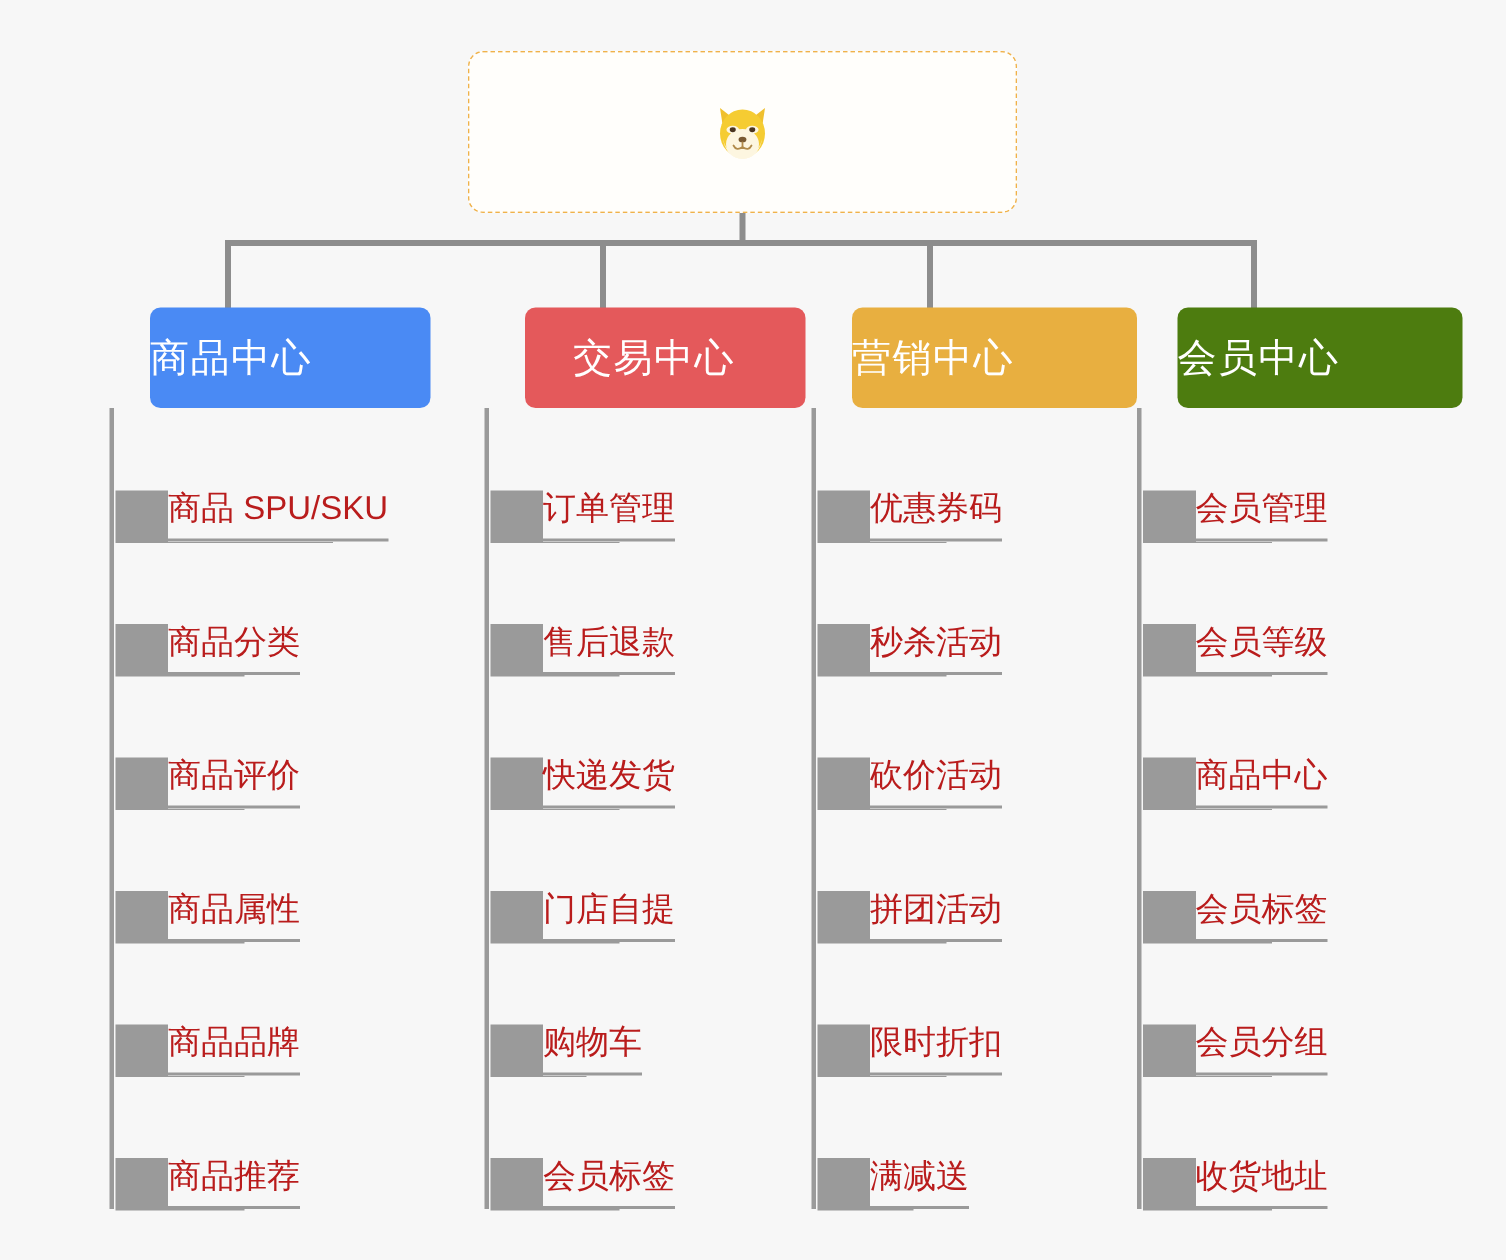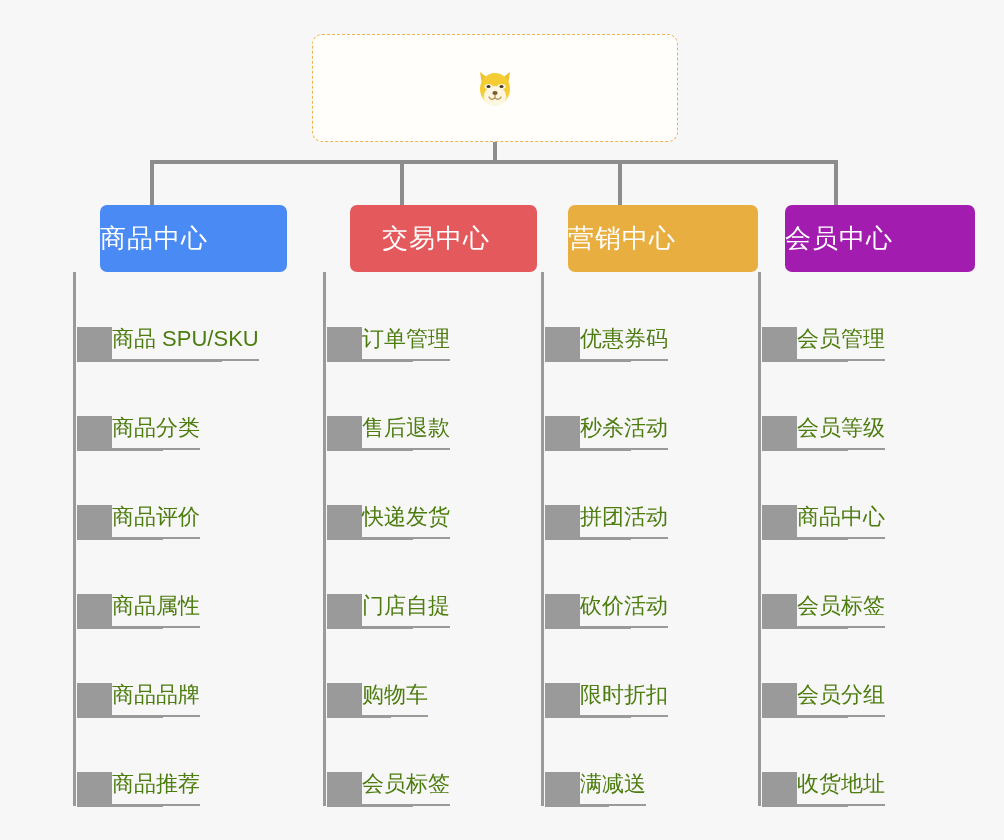--- a/index.html
+++ b/index.html
@@ -118,21 +118,21 @@
     height: 89px;
     display: flex;
     align-items: flex-end;
     box-sizing: border-box;
   }
   .leaf-text {
     display: inline-block;
     margin-left: 36px;
     padding-bottom: 5px;
     font-size: 22px;
-    color: #4d7c0f;
+    color: #b91c1c;
     white-space: nowrap;
     border-bottom: 2px solid #9a9a9a;
     
     box-shadow: -36px 2px 0 -1px #9a9a9a;
   }
 </style>
 </head>
 <body style="background: rgb(247, 247, 247);">
 
 <div id="mindmap">
@@ -219,36 +219,36 @@
       <span class="cat-label">营销中心</span>
     </div>
     <div class="leaf-list">
       <div class="leaf-row">
           <span class="leaf-text">优惠券码</span>
         </div>
       <div class="leaf-row">
           <span class="leaf-text">秒杀活动</span>
         </div>
       <div class="leaf-row">
+          <span class="leaf-text">砍价活动</span>
+        </div>
+      <div class="leaf-row">
           <span class="leaf-text">拼团活动</span>
         </div>
       <div class="leaf-row">
-          <span class="leaf-text">砍价活动</span>
-        </div>
-      <div class="leaf-row">
           <span class="leaf-text">限时折扣</span>
         </div>
       <div class="leaf-row">
           <span class="leaf-text">满减送</span>
         </div>
     </div>
   </div>
 
   <div class="column c3">
-    <div class="cat-box w-190" style="background: #a21caf;">
+    <div class="cat-box w-190" style="background: #4d7c0f;">
       <span class="cat-label">会员中心</span>
     </div>
     <div class="leaf-list">
       <div class="leaf-row">
           <span class="leaf-text">会员管理</span>
         </div>
       <div class="leaf-row">
           <span class="leaf-text">会员等级</span>
         </div>
       <div class="leaf-row">

